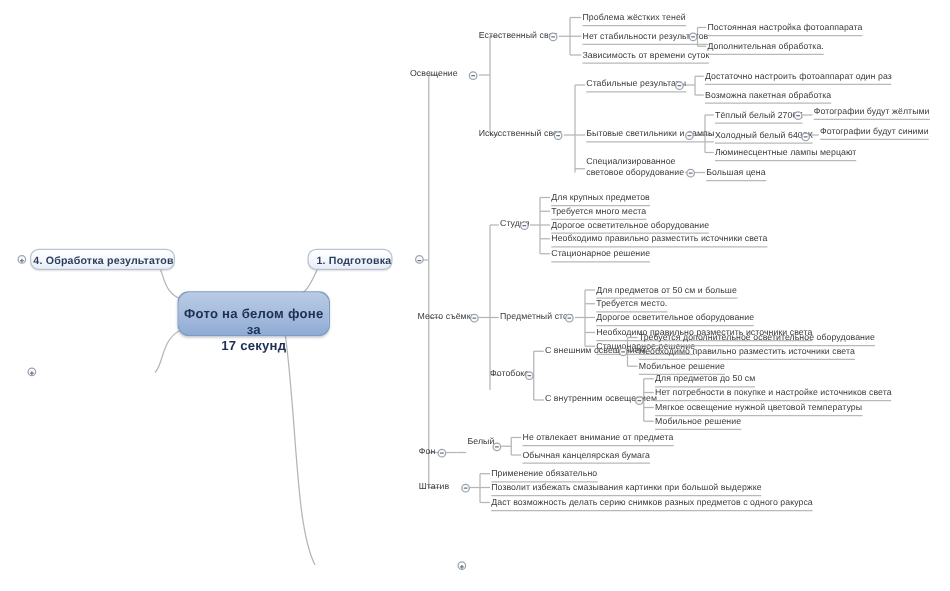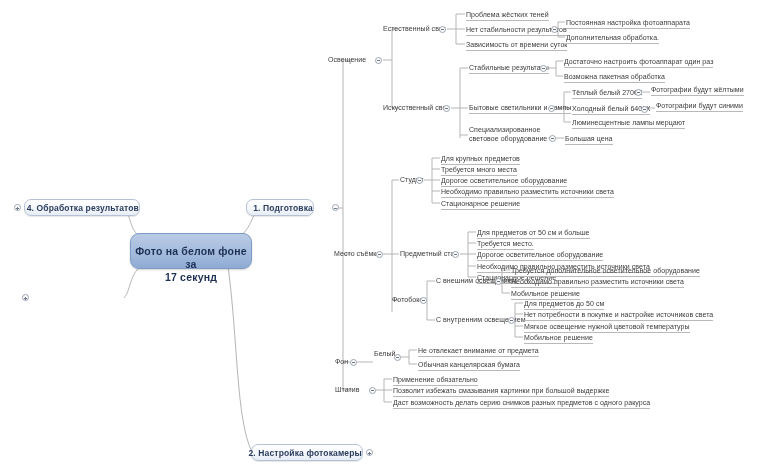--- a/index.html
+++ b/index.html
@@ -38,20 +38,21 @@
     border: 1px solid #7e9bc6;
     border-radius: 9px;
     color: #1d3054;
     font-size: 10.5px;
     font-weight: bold;
     text-align: center;
     line-height: 13px;
     padding-top: 11px;
     box-shadow: 0 1px 2px rgba(0,0,0,0.18);
     letter-spacing: .2px;
+    margin-left: 12px;
   }
 
   
   .mainnode {
     position: absolute;
     box-sizing: border-box;
     background: linear-gradient(to bottom, #ffffff 0%, #f4f7fb 55%, #e7edf6 100%);
     border: 1px solid #b6c2d4;
     border-radius: 7px;
     color: #2b3d5e;
@@ -233,23 +234,20 @@
   <div class="central" style="left:130px; top:233px; width:122px; height:36px;">
     <div>Фото на белом фоне за</div>
     <div>17 секунд</div>
   </div>
 
   <div class="mainnode" style="left:246px; top:199px; width:68px; height:17px;">
     <span>1. Подготовка</span>
   </div>
   <div class="tog" style="left:332px; top:204px;"></div>
 
-  <div class="mainnode" style="left:251px; top:444px; width:112px; height:17px;">
-    <span>2. Настройка фотокамеры</span>
-  </div>
   <div class="tog plus" style="left:366px; top:449px;"></div>
 
   <div class="tog plus" style="left:22px; top:294px;"></div>
 
   <div class="mainnode" style="left:24px; top:199px; width:116px; height:17px;">
     <span>4. Обработка результатов</span>
   </div>
   <div class="tog plus" style="left:14px; top:204px;"></div>
 
   <div class="tnode" style="left:328px; top:55px;">Освещение</div>

